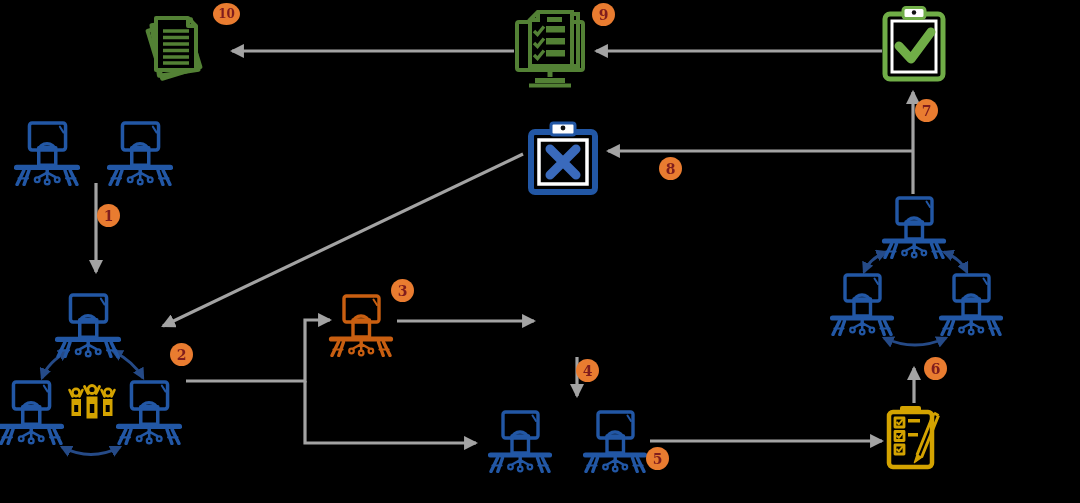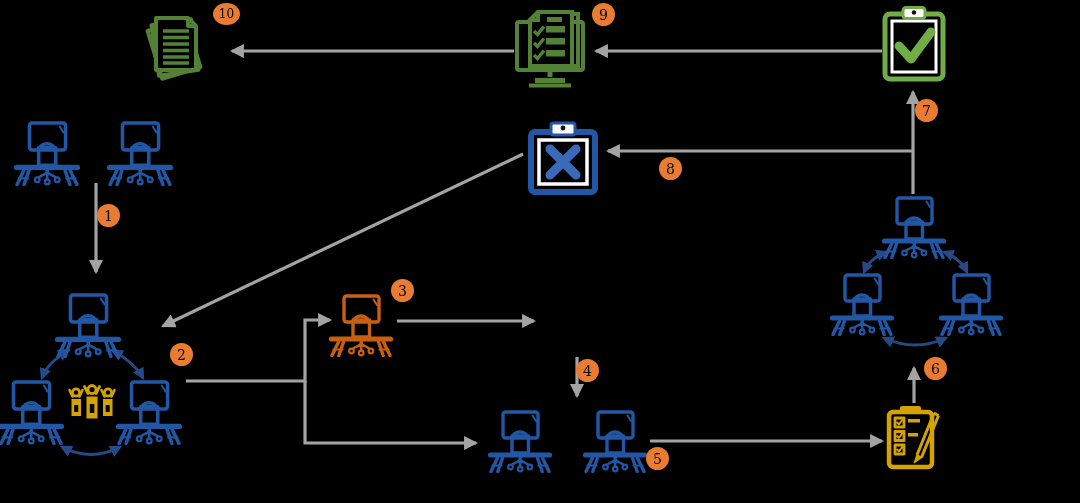--- a/index.html
+++ b/index.html
@@ -12,24 +12,24 @@
   .c-gold   {color:var(--c-people_gold,#d4a300);}
   .c-greenD {color:var(--c-documents_green,#538135);}
   .c-greenB {color:var(--c-clipboard_check_green,#70ad47);}
   .ln-gray  {stroke:var(--c-flow_arrow_gray,#a3a3a3);}
   .ln-navy  {stroke:var(--c-cycle_arrow_navy,#254a87);}
   .f-gray   {fill:var(--c-flow_arrow_gray,#a3a3a3);}
   .f-navy   {fill:var(--c-cycle_arrow_navy,#254a87);}
   .x-border {stroke:var(--c-desk_blue,#1f4fa0);}
   .x-glyph  {stroke:var(--c-clipboard_x_blue,#3a6abc);}
   .badge{position:absolute;width:23px;height:23px;border-radius:50%;
-         background:var(--c-badge_orange,#e97c30);color:#000000;
+         background:var(--c-badge_orange,#e97c30);color:#7f1d1d;
          display:flex;align-items:center;justify-content:center;
          font-family:"DejaVu Serif","Liberation Serif",serif;
-         font-size:14px;font-weight:400;line-height:1;}
+         font-size:14px;font-weight:700;line-height:1;}
   .badge.wide{width:27px;height:22px;font-size:12px;}
 </style>
 </head>
 <body style="background: rgb(0, 0, 0);">
 
 <div class="stage">
 
 <svg width="1080" height="503" viewBox="0 0 1080 503">
   <defs>
     <marker id="ag" viewBox="0 0 10 10" refX="8.5" refY="5" markerWidth="4.4" markerHeight="4.4" orient="auto-start-reverse">

